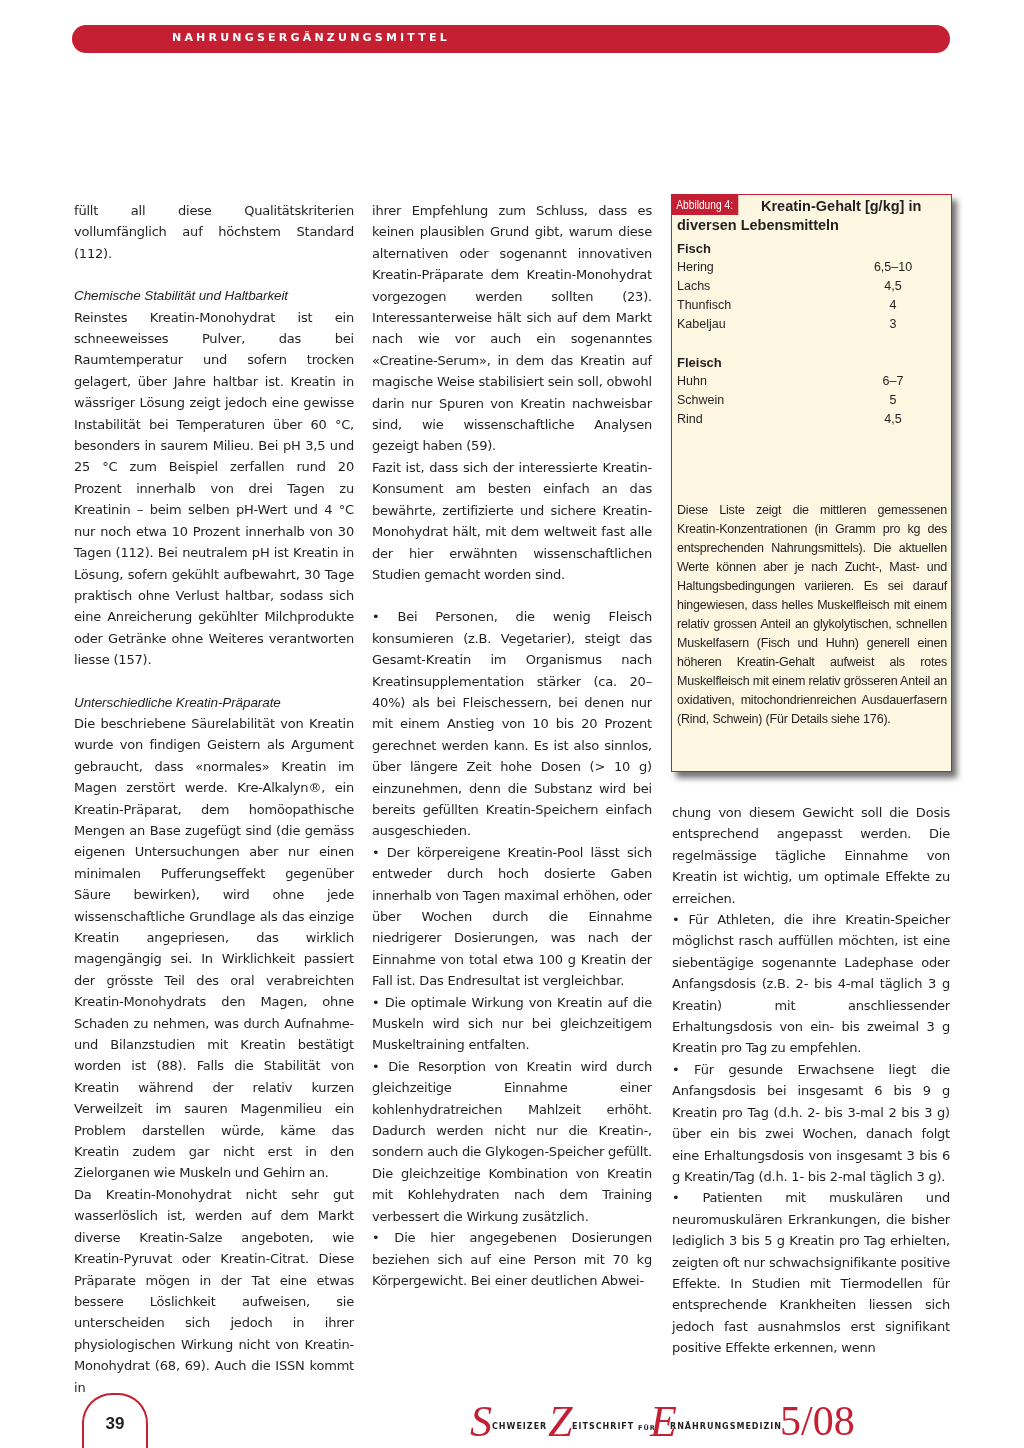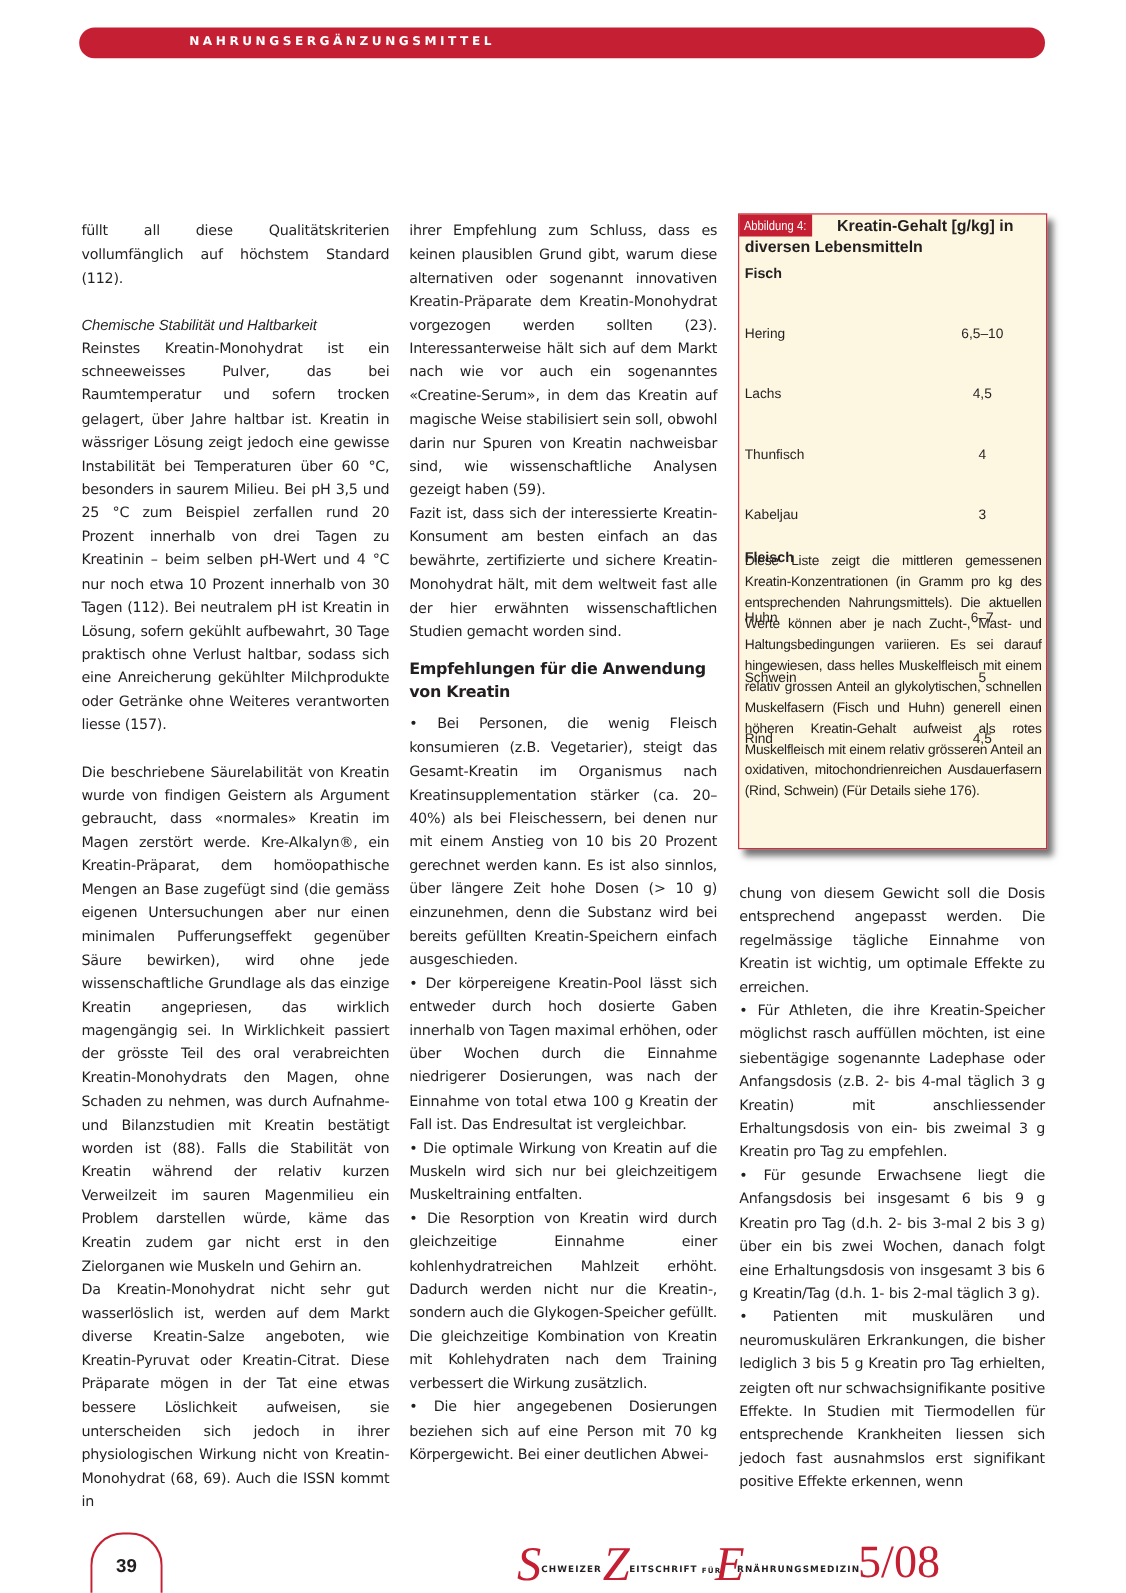--- a/index.html
+++ b/index.html
@@ -42,21 +42,21 @@
     position: absolute; left: 0; top: 0; background: #c41f32; color: #fff;
     font-size: 12px; padding: 3px 6px 3px 5px; transform: scaleX(0.85); transform-origin: left top;
   }
   .box-title {
     position: absolute; left: 5px; top: 2px; width: 268px;
     font-weight: bold; font-size: 14.5px; line-height: 19px; text-indent: 84px;
     transform-origin: left top;
   }
   .box-body { position: absolute; left: 5px; top: 44px; width: 269px; }
   .cat { font-weight: bold; font-size: 13px; height: 19px; line-height: 19px; }
-  .row { display: flex; height: 19px; line-height: 19px; margin-top: 36px; }
+  .row { display: flex; height: 19px; line-height: 19px; }
   .row .name { width: 196px; }
   .row .val { width: 40px; text-align: center; }
   .spacer { height: 19px; }
   .box-note {
     position: absolute; left: 5px; top: 306px; width: 270px;
     font-size: 12.5px; line-height: 19px; text-align: justify; letter-spacing: -0.2px;
   }
   .page-tab {
     position: absolute; left: 82px; top: 1393px; width: 62px; height: 70px;
     border: 2px solid #c41f32; border-bottom: none; border-radius: 30px 30px 0 0;
@@ -83,29 +83,29 @@
 <div class="header-bar">
   <span class="header-title">NAHRUNGSERGÄNZUNGSMITTEL</span>
 </div>
 
 <div class="col col1">
   <p>füllt all diese Qualitätskriterien vollumfänglich auf höchstem Standard (112).</p>
   <div class="gap"></div>
   <p class="subhead">Chemische Stabilität und Haltbarkeit</p>
   <p>Reinstes Kreatin-Monohydrat ist ein schneeweisses Pulver, das bei Raumtemperatur und sofern trocken gelagert, über Jahre haltbar ist. Kreatin in wässriger Lösung zeigt jedoch eine gewisse Instabilität bei Temperaturen über 60 °C, besonders in saurem Milieu. Bei pH 3,5 und 25 °C zum Beispiel zerfallen rund 20 Prozent innerhalb von drei Tagen zu Kreatinin – beim selben pH-Wert und 4 °C nur noch etwa 10 Prozent innerhalb von 30 Tagen (112). Bei neutralem pH ist Kreatin in Lösung, sofern gekühlt aufbewahrt, 30 Tage praktisch ohne Verlust haltbar, sodass sich eine Anreicherung gekühlter Milchprodukte oder Getränke ohne Weiteres verantworten liesse (157).</p>
   <div class="gap"></div>
+  <p class="subhead">Unterschiedliche Kreatin-Präparate</p>
   <p>Die beschriebene Säurelabilität von Kreatin wurde von findigen Geistern als Argument gebraucht, dass «normales» Kreatin im Magen zerstört werde. Kre-Alkalyn®, ein Kreatin-Präparat, dem homöopathische Mengen an Base zugefügt sind (die gemäss eigenen Untersuchungen aber nur einen minimalen Pufferungseffekt gegenüber Säure bewirken), wird ohne jede wissenschaftliche Grundlage als das einzige Kreatin angepriesen, das wirklich magengängig sei. In Wirklichkeit passiert der grösste Teil des oral verabreichten Kreatin-Monohydrats den Magen, ohne Schaden zu nehmen, was durch Aufnahme- und Bilanzstudien mit Kreatin bestätigt worden ist (88). Falls die Stabilität von Kreatin während der relativ kurzen Verweilzeit im sauren Magenmilieu ein Problem darstellen würde, käme das Kreatin zudem gar nicht erst in den Zielorganen wie Muskeln und Gehirn an.</p>
   <p>Da Kreatin-Monohydrat nicht sehr gut wasserlöslich ist, werden auf dem Markt diverse Kreatin-Salze angeboten, wie Kreatin-Pyruvat oder Kreatin-Citrat. Diese Präparate mögen in der Tat eine etwas bessere Löslichkeit aufweisen, sie unterscheiden sich jedoch in ihrer physiologischen Wirkung nicht von Kreatin-Monohydrat (68, 69). Auch die ISSN kommt in</p>
 </div>
 
 <div class="col col2">
   <p>ihrer Empfehlung zum Schluss, dass es keinen plausiblen Grund gibt, warum diese alternativen oder sogenannt innovativen Kreatin-Präparate dem Kreatin-Monohydrat vorgezogen werden sollten (23). Interessanterweise hält sich auf dem Markt nach wie vor auch ein sogenanntes «Creatine-Serum», in dem das Kreatin auf magische Weise stabilisiert sein soll, obwohl darin nur Spuren von Kreatin nachweisbar sind, wie wissenschaftliche Analysen gezeigt haben (59).</p>
   <p>Fazit ist, dass sich der interessierte Kreatin-Konsument am besten einfach an das bewährte, zertifizierte und sichere Kreatin-Monohydrat hält, mit dem weltweit fast alle der hier erwähnten wissenschaftlichen Studien gemacht worden sind.</p>
   <div class="gap" style="height:14px"></div>
-  <p class="sechead">Empfehlungen für die Anwendung von Kreatin</p>
   <div class="gap" style="height:7px"></div>
   <p>• Bei Personen, die wenig Fleisch konsumieren (z.B. Vegetarier), steigt das Gesamt-Kreatin im Organismus nach Kreatinsupplementation stärker (ca. 20–40%) als bei Fleischessern, bei denen nur mit einem Anstieg von 10 bis 20 Prozent gerechnet werden kann. Es ist also sinnlos, über längere Zeit hohe Dosen (&gt; 10 g) einzunehmen, denn die Substanz wird bei bereits gefüllten Kreatin-Speichern einfach ausgeschieden.</p>
   <p>• Der körpereigene Kreatin-Pool lässt sich entweder durch hoch dosierte Gaben innerhalb von Tagen maximal erhöhen, oder über Wochen durch die Einnahme niedrigerer Dosierungen, was nach der Einnahme von total etwa 100 g Kreatin der Fall ist. Das Endresultat ist vergleichbar.</p>
   <p>• Die optimale Wirkung von Kreatin auf die Muskeln wird sich nur bei gleichzeitigem Muskeltraining entfalten.</p>
   <p>• Die Resorption von Kreatin wird durch gleichzeitige Einnahme einer kohlenhydratreichen Mahlzeit erhöht. Dadurch werden nicht nur die Kreatin-, sondern auch die Glykogen-Speicher gefüllt. Die gleichzeitige Kombination von Kreatin mit Kohlehydraten nach dem Training verbessert die Wirkung zusätzlich.</p>
   <p>• Die hier angegebenen Dosierungen beziehen sich auf eine Person mit 70 kg Körpergewicht. Bei einer deutlichen Abwei-</p>
 </div>
 
 <div class="box">
   <div class="box-head">

